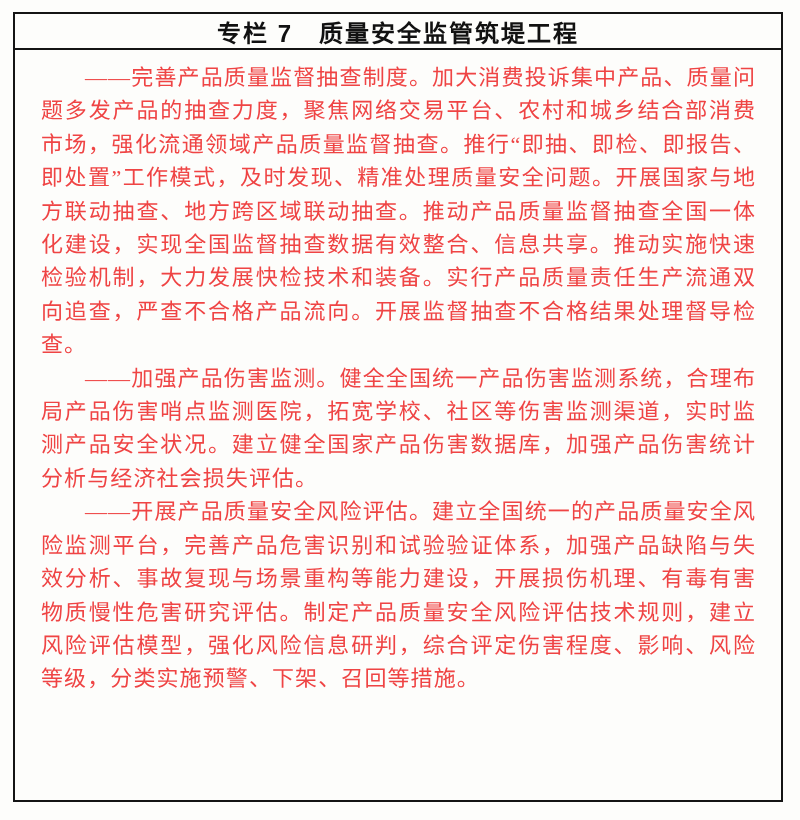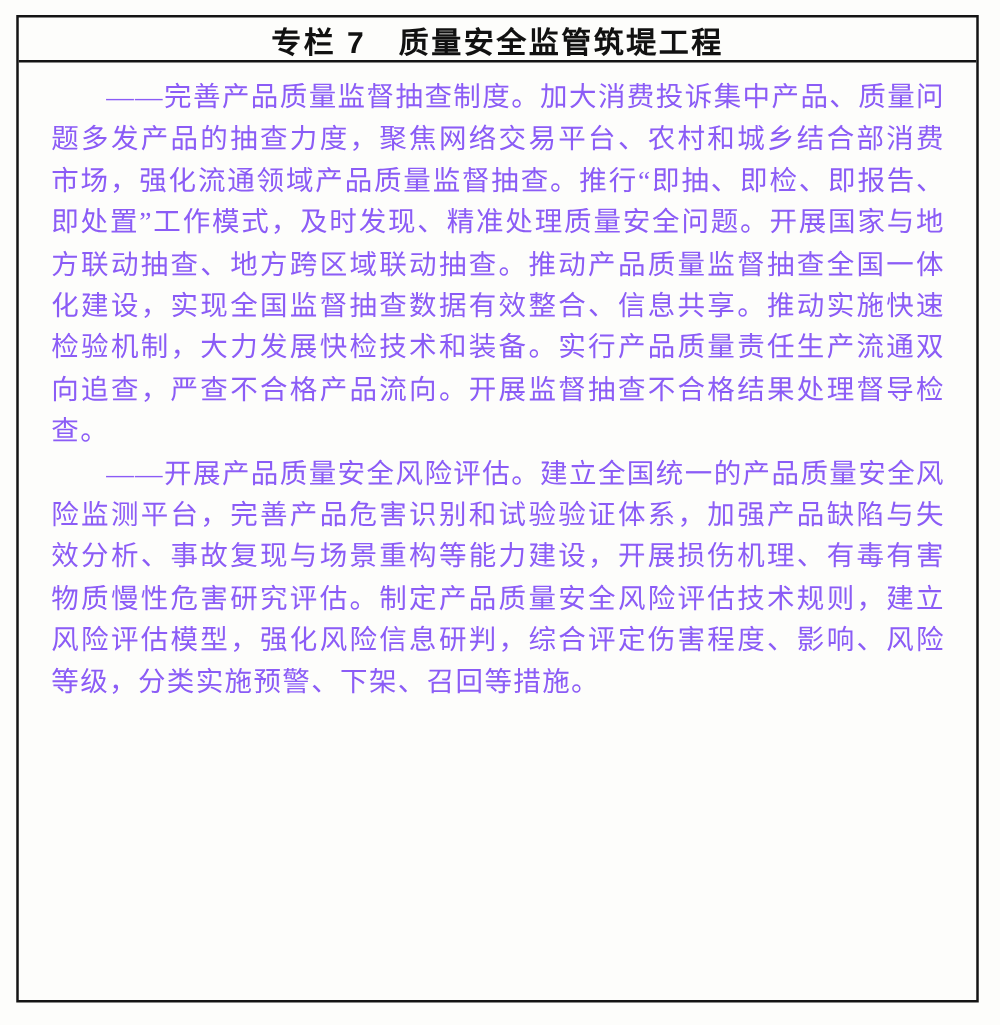--- a/index.html
+++ b/index.html
@@ -50,32 +50,33 @@
     color: #161616;
   }
 
   .body p {
     font-size: 22px;
     line-height: 33.4px;
     letter-spacing: 1.1px;
     text-align: justify;
     text-justify: inter-character;
     text-indent: 2em;
-    color: #8b5cf6;
+    color: #ef4444;
   }
 </style>
 </head>
 <body>
 
 <div class="page">
   <div class="column-box">
 
     <div class="title-bar">
       <span class="title-text">专栏 7　质量安全监管筑堤工程</span>
     </div>
 
     <div class="body">
       <p>——完善产品质量监督抽查制度。加大消费投诉集中产品、质量问题多发产品的抽查力度，聚焦网络交易平台、农村和城乡结合部消费市场，强化流通领域产品质量监督抽查。推行“即抽、即检、即报告、即处置”工作模式，及时发现、精准处理质量安全问题。开展国家与地方联动抽查、地方跨区域联动抽查。推动产品质量监督抽查全国一体化建设，实现全国监督抽查数据有效整合、信息共享。推动实施快速检验机制，大力发展快检技术和装备。实行产品质量责任生产流通双向追查，严查不合格产品流向。开展监督抽查不合格结果处理督导检查。</p>
+      <p>——加强产品伤害监测。健全全国统一产品伤害监测系统，合理布局产品伤害哨点监测医院，拓宽学校、社区等伤害监测渠道，实时监测产品安全状况。建立健全国家产品伤害数据库，加强产品伤害统计分析与经济社会损失评估。</p>
       <p>——开展产品质量安全风险评估。建立全国统一的产品质量安全风险监测平台，完善产品危害识别和试验验证体系，加强产品缺陷与失效分析、事故复现与场景重构等能力建设，开展损伤机理、有毒有害物质慢性危害研究评估。制定产品质量安全风险评估技术规则，建立风险评估模型，强化风险信息研判，综合评定伤害程度、影响、风险等级，分类实施预警、下架、召回等措施。</p>
     </div>
 
   </div>
 </div>
 
 </body></html>

